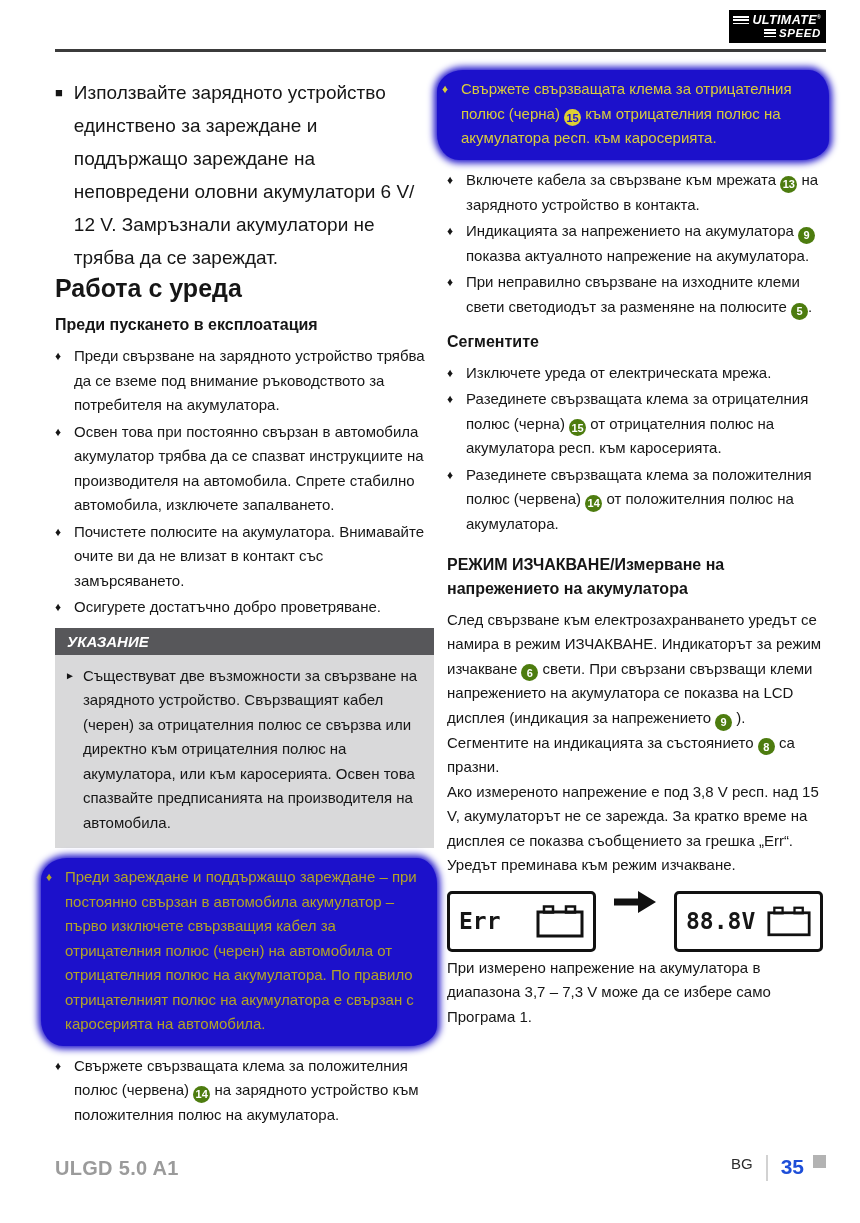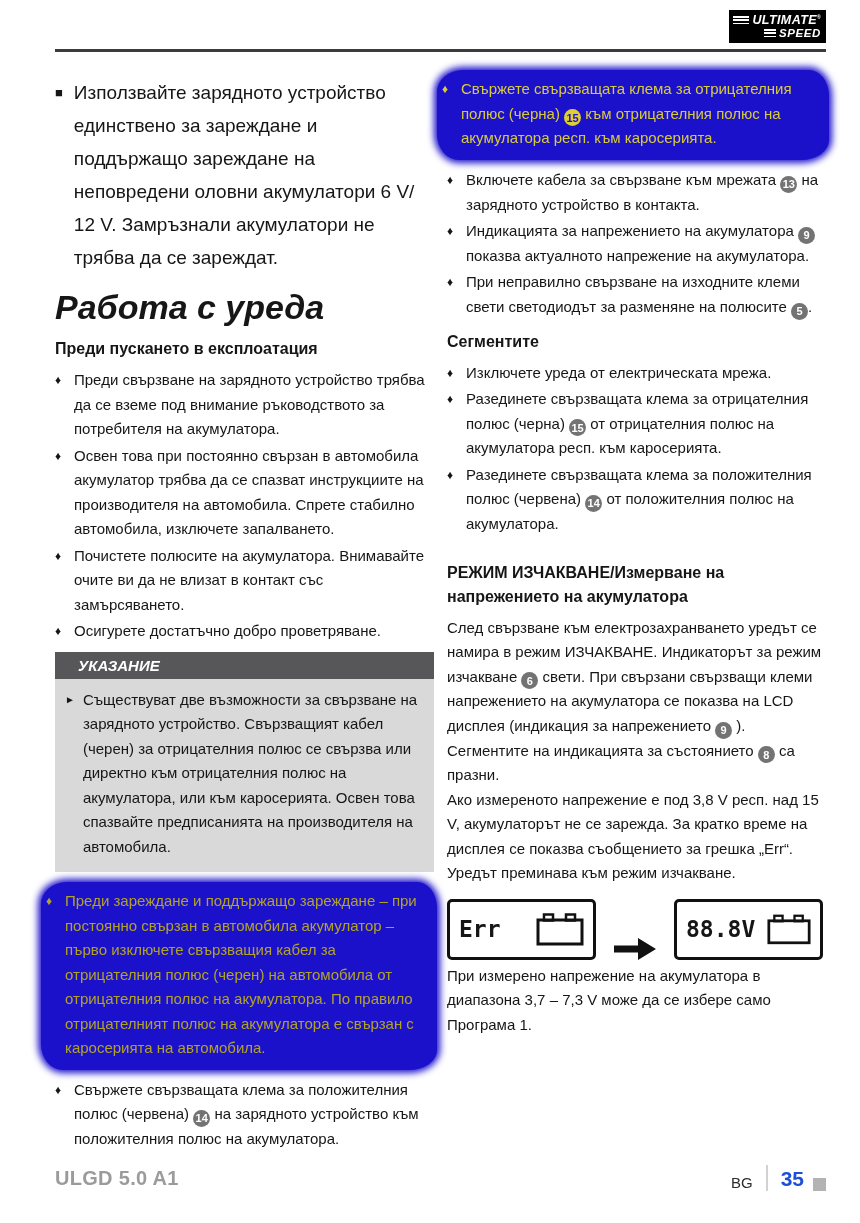--- a/index.html
+++ b/index.html
@@ -36,38 +36,38 @@
   .reg{font-size:5px;vertical-align:super;font-style:normal;}
   .header-rule{height:3px;background:var(--rule-color);margin-top:6px;}
 
   
   .columns{display:flex;gap:13px;margin-top:24px;}
   .col{width:379px;flex:none;}
 
   .intro{display:flex;gap:11px;font-size:19px;line-height:33px;}
   .sq-marker{font-size:13px;line-height:33px;flex:none;}
 
-  .doc-h1{font-size:34px;font-weight:bold;margin:14px 0 4px;font-style:italic;}
+  .doc-h1{font-size:25px;font-weight:bold;margin:0 0 4px;}
   .doc-h2{font-size:16px;font-weight:bold;margin:10px 0 7px;line-height:24px;}
 
   .bullet{display:flex;gap:9px;font-size:15px;line-height:24.5px;margin:2px 0;}
   .dm-marker{width:10px;flex:none;font-size:12px;line-height:24px;}
   .btext{flex:1;}
 
   .badge{
     display:inline-flex;width:17px;height:17px;border-radius:50%;
-    background:#737373;color:#fff;font-size:11px;font-weight:bold;
+    background:#4d7c0f;color:#fff;font-size:11px;font-weight:bold;
     align-items:center;justify-content:center;vertical-align:-3px;
   }
   .badge.inverted{background:var(--badge-inverted-bg);color:var(--highlight-blue);}
 
   
   .note-box{margin:8px 0 10px;}
   .note-header{background:var(--note-header-bg);color:#fff;font-weight:bold;font-style:italic;
-    font-size:15px;padding:5px 23px;}
+    font-size:15px;padding:5px 12px;}
   .note-body{background:var(--note-body-bg);padding:9px 8px 13px 10px;}
   .note-bullet{display:flex;gap:8px;font-size:15px;line-height:24.5px;}
   .note-arrow{font-size:10px;line-height:24px;flex:none;}
 
   
   .hl-block{
     background:var(--highlight-blue);
     border-radius:26px 20px 28px 22px/22px 26px 20px 26px;
     box-shadow:0 0 7px 3px var(--highlight-blue);
     padding:7px 6px 9px 5px;
@@ -75,32 +75,32 @@
   .hl-left{color:var(--highlight-text-left);margin:8px 0 8px -14px;width:396px;}
   .hl-right{color:var(--highlight-text-right);margin:-6px 0 8px -10px;width:392px;}
   .hl-block .bullet{margin:0;}
 
   
   .para{font-size:15px;line-height:24.5px;}
   .para-bold{font-weight:normal;}
   .subhead{font-size:16px;font-weight:bold;margin:14px 0 8px;}
 
   
-  .display-row{display:flex;align-items:flex-end;gap:18px;margin:13px 0 4px;}
+  .display-row{display:flex;align-items:flex-start;gap:18px;margin:13px 0 4px;}
   .lcd-box{width:149px;height:61px;border:3px solid #111;border-radius:5px;
     display:flex;align-items:center;justify-content:space-between;padding:0 9px;}
   .seg-text{font-family:"DejaVu Sans Mono", monospace;font-weight:bold;font-size:23px;letter-spacing:0;}
   .arrow-icon{flex:none;display:flex;}
   .batt{flex:none;display:flex;}
 
   
-  .footer{position:absolute;left:55px;right:34px;bottom:32px;
+  .footer{position:absolute;left:55px;right:34px;bottom:42px;
     display:flex;justify-content:space-between;align-items:center;}
   .model{color:var(--footer-gray);font-weight:bold;font-size:20px;letter-spacing:.3px;}
-  .page-ref{display:flex;align-items:flex-end;gap:13px;margin-left:24px;}
+  .page-ref{display:flex;align-items:flex-start;gap:13px;margin-left:24px;}
   .lang{font-size:15px;color:#2c2c2c;}
   .vsep{width:2px;height:26px;background:#d2d2d2;}
   .pnum{font-size:21px;font-weight:bold;color:#1d4ed8;}
   .psq{width:13px;height:13px;background:#b3b3b3;margin-left:-4px;}
 </style>
 </head>
 <body>
 
 <div class="page">
 
@@ -202,21 +202,21 @@
       </div>
       <div class="bullet">
         <span class="dm-marker">♦</span>
         <span class="btext"><span>Разединете свързващата клема за отрицателния полюс (черна) </span><span class="badge">15</span><span> от отрицателния полюс на акумулатора респ. към каросерията.</span></span>
       </div>
       <div class="bullet">
         <span class="dm-marker">♦</span>
         <span class="btext"><span>Разединете свързващата клема за положителния полюс (червена) </span><span class="badge">14</span><span> от положителния полюс на акумулатора.</span></span>
       </div>
 
-      <div class="doc-h2" style="margin-top:24px;">РЕЖИМ ИЗЧАКВАНЕ/Измерване на напрежението на акумулатора</div>
+      <div class="doc-h2" style="margin-top:16px;">РЕЖИМ ИЗЧАКВАНЕ/Измерване на напрежението на акумулатора</div>
 
       <div class="para"><span>След свързване към електрозахранването уредът се намира в режим ИЗЧАКВАНЕ. Индикаторът за режим изчакване </span><span class="badge">6</span><span> свети. При свързани свързващи клеми напрежението на акумулатора се показва на LCD дисплея (индикация за напрежението </span><span class="badge">9</span><span> ). Сегментите на индикацията за състоянието </span><span class="badge">8</span><span> са празни.</span></div>
 
       <div class="para para-bold">Ако измереното напрежение е под 3,8 V респ. над 15 V, акумулаторът не се зарежда. За кратко време на дисплея се показва съобщението за грешка „Err“. Уредът преминава към режим изчакване.</div>
 
       <div class="display-row">
         <div class="lcd-box">
           <span class="seg-text">Err</span>
           <span class="batt">
             <svg width="48" height="33" viewBox="0 0 48 33">

